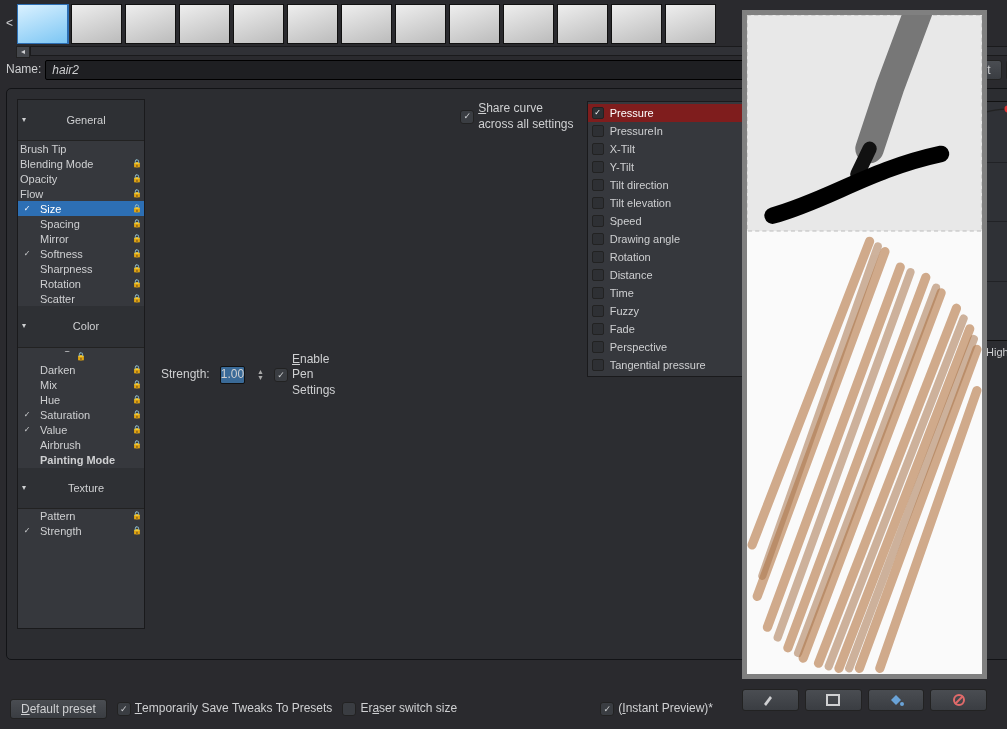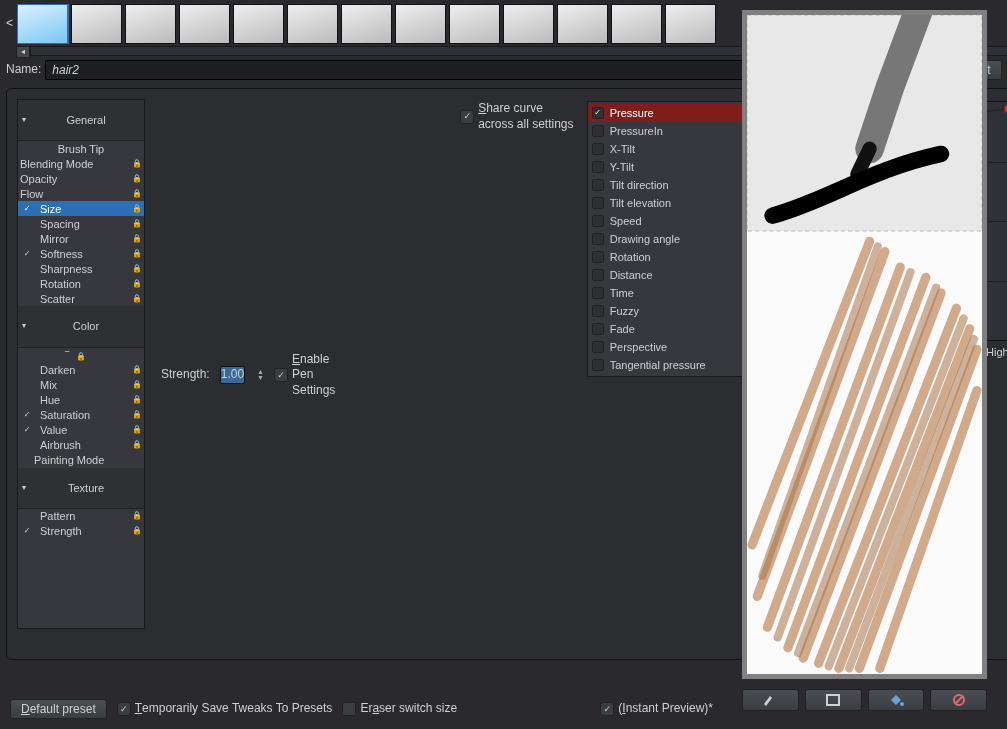--- a/index.html
+++ b/index.html
@@ -101,21 +101,21 @@
       <button><span class="u">O</span>verwrite Preset</button>
       <button>Re<span class="u">l</span>oad</button>
     </div>
 
     <div id="panel">
       <div id="cats">
           <div class="cat-head">
             <span class="tri">▾</span>
             <span class="lbl">General</span>
           </div>
-          <div class="cat-item" style="padding-left: 2px; text-align: center;">
+          <div class="cat-item" style="padding-left: 2px;">
             <span class="lbl" style="padding-left: 0px; margin-left: 0px;">Brush Tip</span>
           </div>
           <div class="cat-item" style="padding-left: 2px;">
             <span class="lbl" style="padding-left: 0px; margin-left: 0px;">Blending Mode</span>
             <span class="lock">🔒</span>
           </div>
           <div class="cat-item" style="padding-left: 2px;">
             <span class="lbl" style="padding-left: 0px; margin-left: 0px;">Opacity</span>
             <span class="lock">🔒</span>
           </div>
@@ -190,21 +190,21 @@
             <span class="ck"></span>
             <span class="lbl" style="padding-left:4px">Value</span>
             <span class="lock">🔒</span>
           </div>
           <div class="cat-item">
             <span class="ck"></span>
             <span class="lbl" style="padding-left:4px">Airbrush</span>
             <span class="lock">🔒</span>
           </div>
           <div class="cat-item" style="padding-left: 2px;">
-            <span class="lbl" style="padding-left: 12px; margin-left: 2px;">Painting Mode</span>
+            <span class="lbl" style="padding-left: 12px; margin-left: 8px; font-weight: bold;">Painting Mode</span>
           </div>
           <div class="cat-head">
             <span class="tri">▾</span>
             <span class="lbl">Texture</span>
           </div>
           <div class="cat-item">
             <span class="ck"></span>
             <span class="lbl" style="padding-left:4px">Pattern</span>
             <span class="lock">🔒</span>
           </div>

